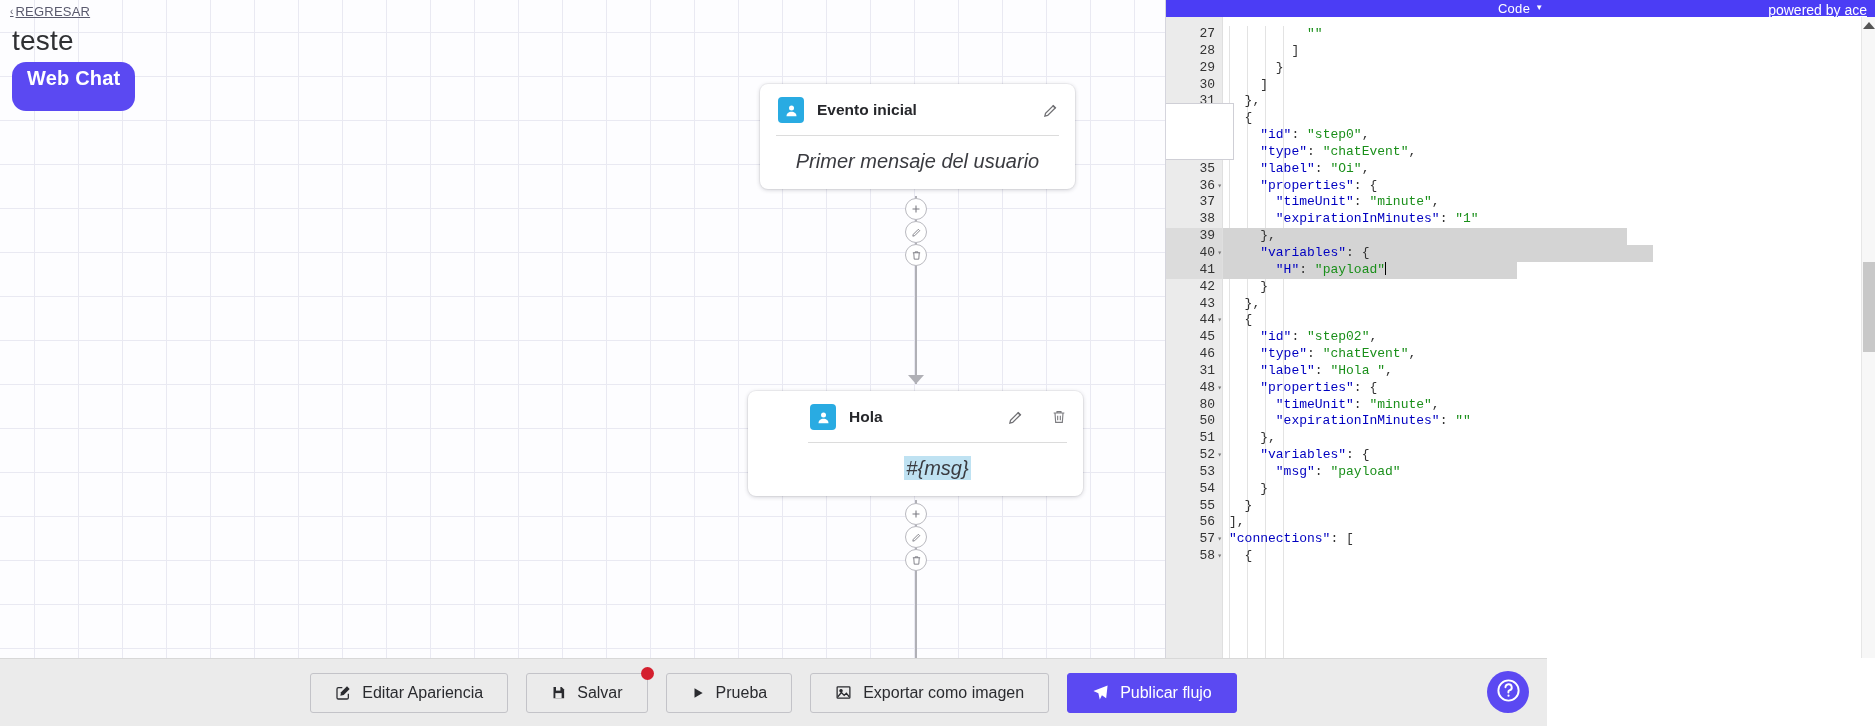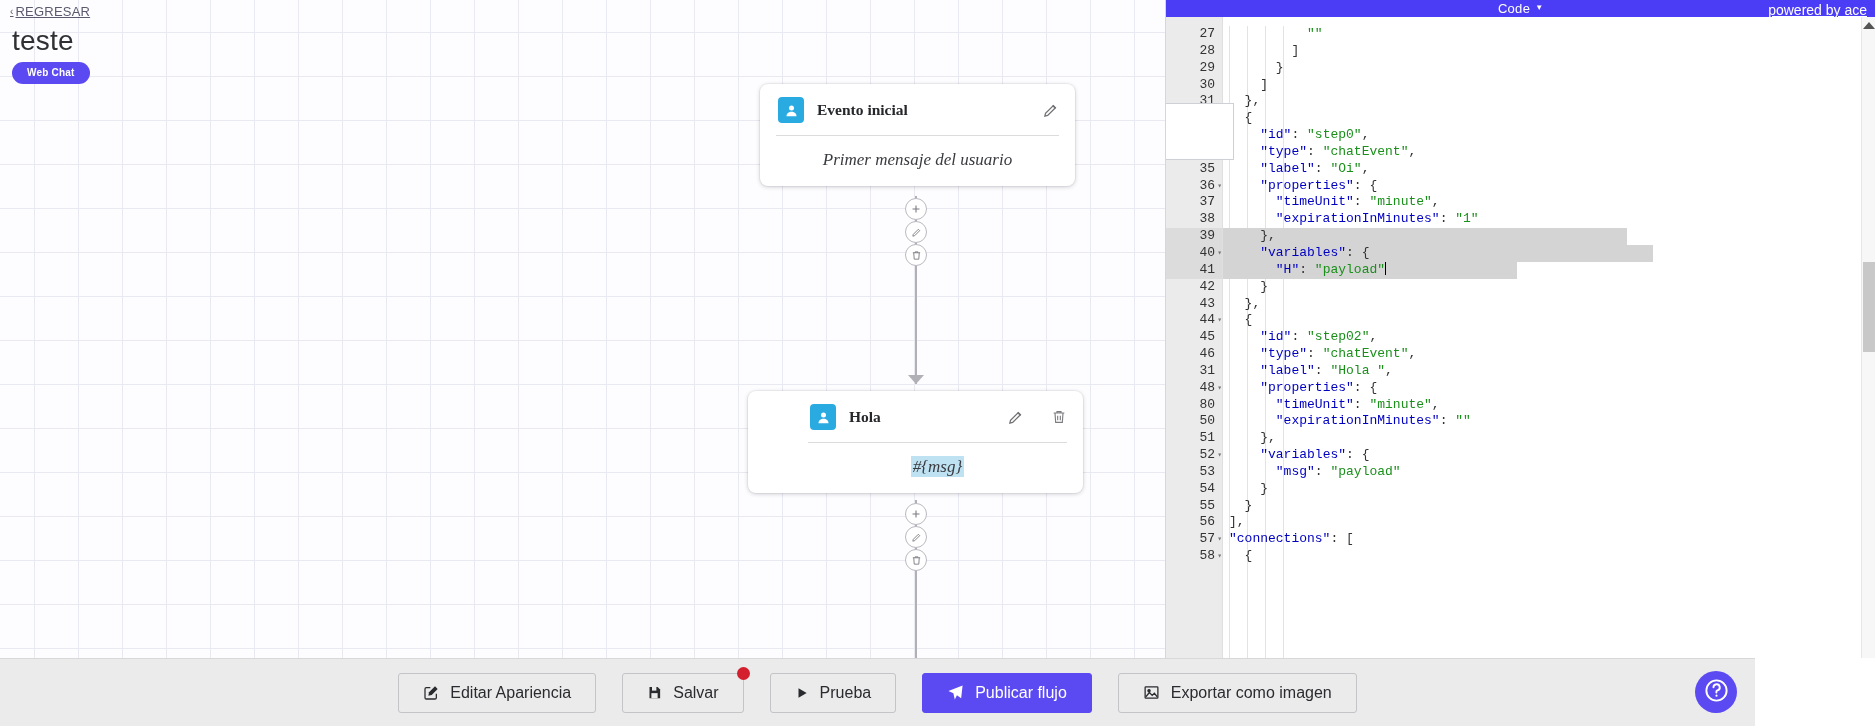--- a/index.html
+++ b/index.html
@@ -35,32 +35,31 @@
   .back-chev { font-size: 10px; line-height: 1; }
 
   .proj-title {
     position: absolute; left: 12px; top: 25px;
     font-size: 28px; color: #2f3033; font-weight: 400;
     letter-spacing: .2px;
   }
   .badge {
     position: absolute; left: 12px; top: 62px;
     background: #5b49f2; color: #fff;
-    font-size: 10px; font-weight: bold;
-    padding: 5px 15px 6px; border-radius: 14px;
+    font-size: 20px; font-weight: bold;
+    padding: 5px 15px 21px; border-radius: 14px;
     letter-spacing: .2px;
   }
 
   
   .node {
     position: absolute;
     background: #fff;
     border-radius: 8px;
     box-shadow: 0 1px 4px rgba(40,40,60,.22), 0 0 0 1px rgba(0,0,0,.04);
-    font-family: Liberation Serif, serif;
   }
   .node-head {
     display: flex; align-items: center;
     padding: 13px 16px 12px 18px;
     gap: 13px;
   }
   .node-icon {
     width: 26px; height: 26px; border-radius: 4px;
     background: #29abe2; flex: 0 0 auto;
     display: flex; align-items: center; justify-content: center;
@@ -71,21 +70,21 @@
   }
   .node-act { cursor: pointer; opacity: .72; display:flex; }
   .node-act + .node-act { margin-left: 14px; }
   .node-sep {
     height: 1px; background: #dcdcdc;
     margin: 0 16px;
   }
   .node-body {
     padding: 14px 16px 16px;
     text-align: center;
-    font-size: 17px; font-style: italic; color: #3a3b40;
+    font-size: 20px; font-style: italic; color: #3a3b40;
   }
   .hl { background: #bfe2f2; padding: 1px 2px; }
 
   
   .conn-line {
     position: absolute; width: 2px; background: #b0b0b6;
   }
   .arrow-head {
     position: absolute;
     width: 0; height: 0;
@@ -205,25 +204,25 @@
     border-bottom: 7px solid #555;
   }
   .vscroll .thumb {
     position: absolute; left: 1px; width: 12px;
     top: 245px; height: 90px; background: #c8c8c8;
   }
 
   
   #toolbar {
     position: absolute; left: 0; bottom: 0;
-    width: 1755px; height: 68px;
+    width: 1547px; height: 68px;
     background: #ebebeb;
     border-top: 1px solid #d8d8d8;
     display: flex; align-items: center; justify-content: center;
-    gap: 8px;
+    gap: 0px;
   }
   .tb-btn {
     position: relative;
     height: 40px;
     background: #ebebeb;
     border: 1px solid #c3c3c8;
     border-radius: 3px;
     display: flex; align-items: center; gap: 11px;
     padding: 0 24px;
     font-size: 16px; color: #2a2b2f;
@@ -469,40 +468,40 @@
 
     <div class="tb-btn">
       <span class="tb-ico">
         <svg width="14" height="14" viewBox="0 0 24 24" fill="#2a2b2f">
             <path d="M6 4l14 8-14 8z"></path>
           </svg>
       </span>
       <span>Prueba</span>
     </div>
 
-    <div class="tb-btn primary">
-      <span class="tb-ico">
-        <svg width="17" height="17" viewBox="0 0 24 24" fill="#fff">
-            <path d="M22 2L2 10l7 3 2 9 3-6 6 4z"></path>
-          </svg>
-      </span>
-      <span>Publicar flujo</span>
-    </div>
-
     <div class="tb-btn">
       <span class="tb-ico">
         <svg width="17" height="17" viewBox="0 0 24 24" fill="none" stroke="#2a2b2f" stroke-width="1.8">
           <rect x="3" y="4" width="18" height="16" rx="1"></rect>
           <circle cx="8.5" cy="9.5" r="1.6" fill="#2a2b2f"></circle>
           <path d="M4 18l5-6 4 4 3-3 4 5"></path>
         </svg>
       </span>
       <span>Exportar como imagen</span>
     </div>
 
+    <div class="tb-btn primary">
+      <span class="tb-ico">
+        <svg width="17" height="17" viewBox="0 0 24 24" fill="#fff">
+            <path d="M22 2L2 10l7 3 2 9 3-6 6 4z"></path>
+          </svg>
+      </span>
+      <span>Publicar flujo</span>
+    </div>
+
     <div class="help-fab">
       <span>
         <svg width="27" height="27" viewBox="0 0 24 24" fill="none" stroke="#fff" stroke-width="1.7">
           <circle cx="12" cy="12" r="9"></circle>
           <path d="M9.3 9.2a2.8 2.8 0 1 1 3.5 2.7c-.6.2-.9.7-.9 1.3v.6" stroke-linecap="round"></path>
           <circle cx="12" cy="16.6" r="0.95" fill="#fff" stroke="none"></circle>
         </svg>
       </span>
     </div>
   </div>

